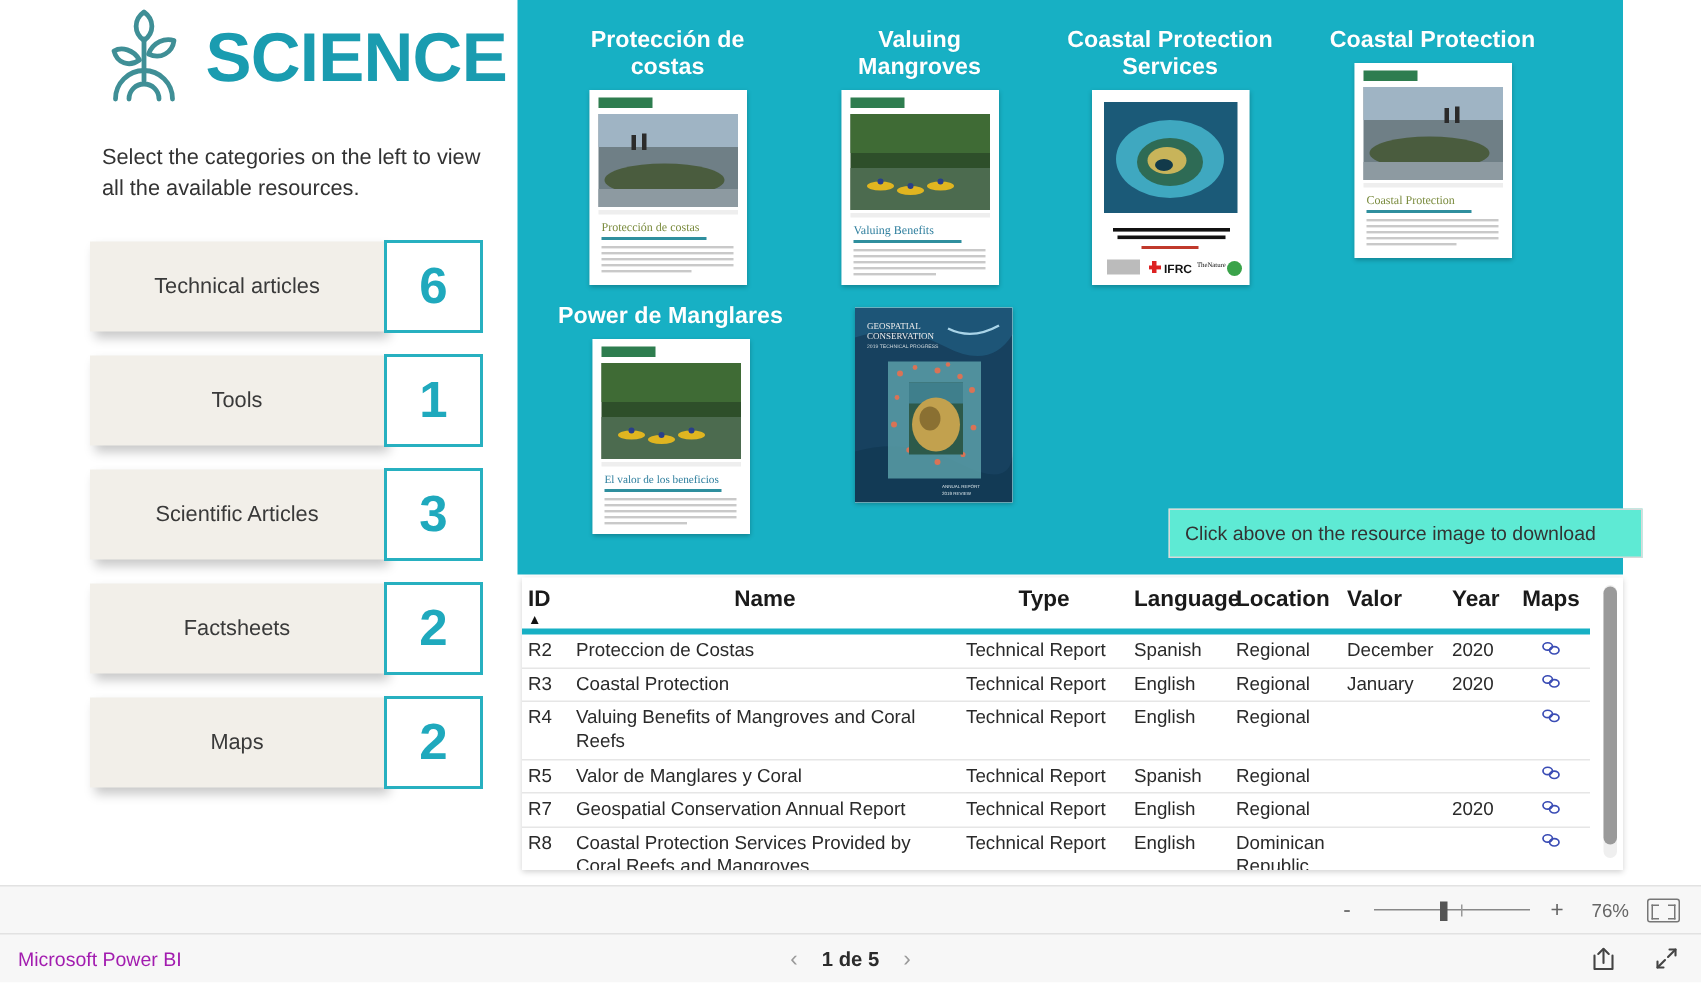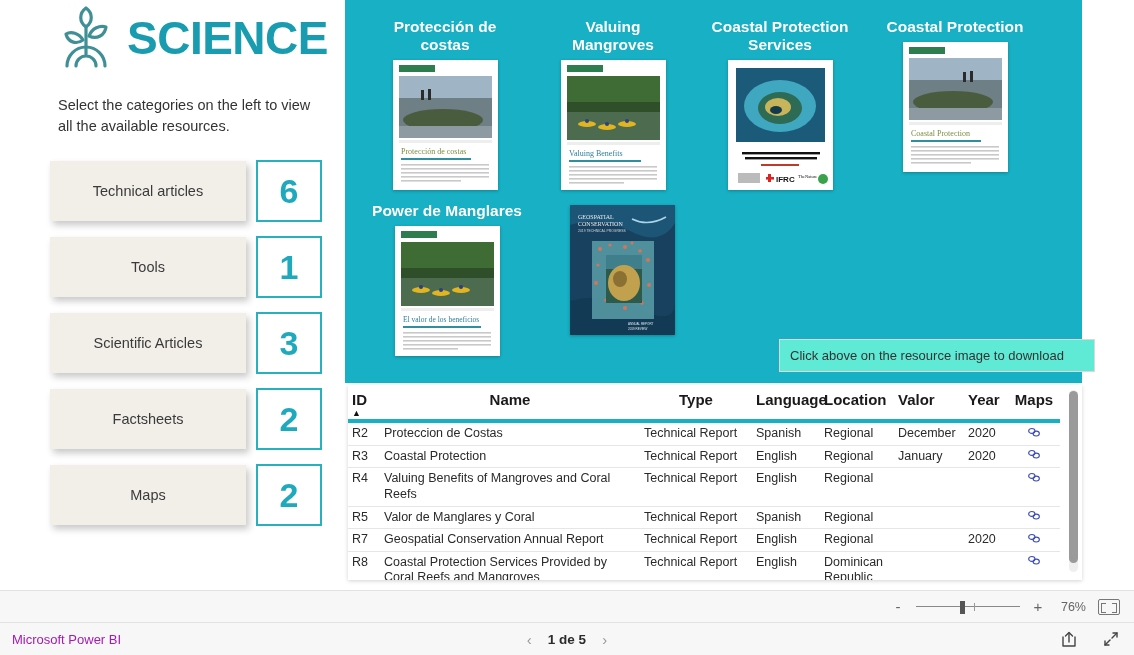--- a/index.html
+++ b/index.html
@@ -8,37 +8,37 @@
     width: 1134px; height: 655px;
     font-family: "Liberation Sans", sans-serif;
     background: #ffffff; overflow: hidden;
   }
   .page { position: relative; width: 1134px; height: 655px; background:#fff; }
 
   
   .canvas { position:absolute; left:0; top:0; width:1134px; height:590px; background:#fff; }
 
   
-  .sidebar { position:absolute; left:0; top:0; width:345px; height:590px; background:#fff; }
+  .sidebar { position:absolute; left:10px; top:0; width:345px; height:590px; background:#fff; }
 
   .brand { position:absolute; left:55px; top:6px; display:flex; align-items:center; gap:10px; }
   .brand-logo { width:62px; height:64px; flex:none; }
   .brand-title {
     font-size:46px; font-weight:bold; color:#1a9cb0;
     letter-spacing:-0.5px; line-height:1;
   }
 
   .intro {
     position:absolute; left:58px; top:95px; width:255px;
     font-size:14.5px; color:#333; line-height:1.45;
   }
 
   
   .cat-list { position:absolute; left:50px; top:160px; width:285px; }
-  .cat-row { display:flex; align-items:center; gap:10px; margin-bottom:14px; }
+  .cat-row { display:flex; align-items:center; margin-bottom:14px; }
   .cat-card {
     width:196px; height:60px; background:#f2efe9;
     display:flex; align-items:center; justify-content:center;
     font-size:14.5px; color:#3a3a3a;
     box-shadow: 3px 4px 7px rgba(0,0,0,0.22);
   }
   .cat-count {
     width:66px; height:62px; border:2px solid #27b0c0; background:#fff;
     display:flex; align-items:center; justify-content:center;
     font-size:34px; font-weight:bold; color:#1fa9bd;

